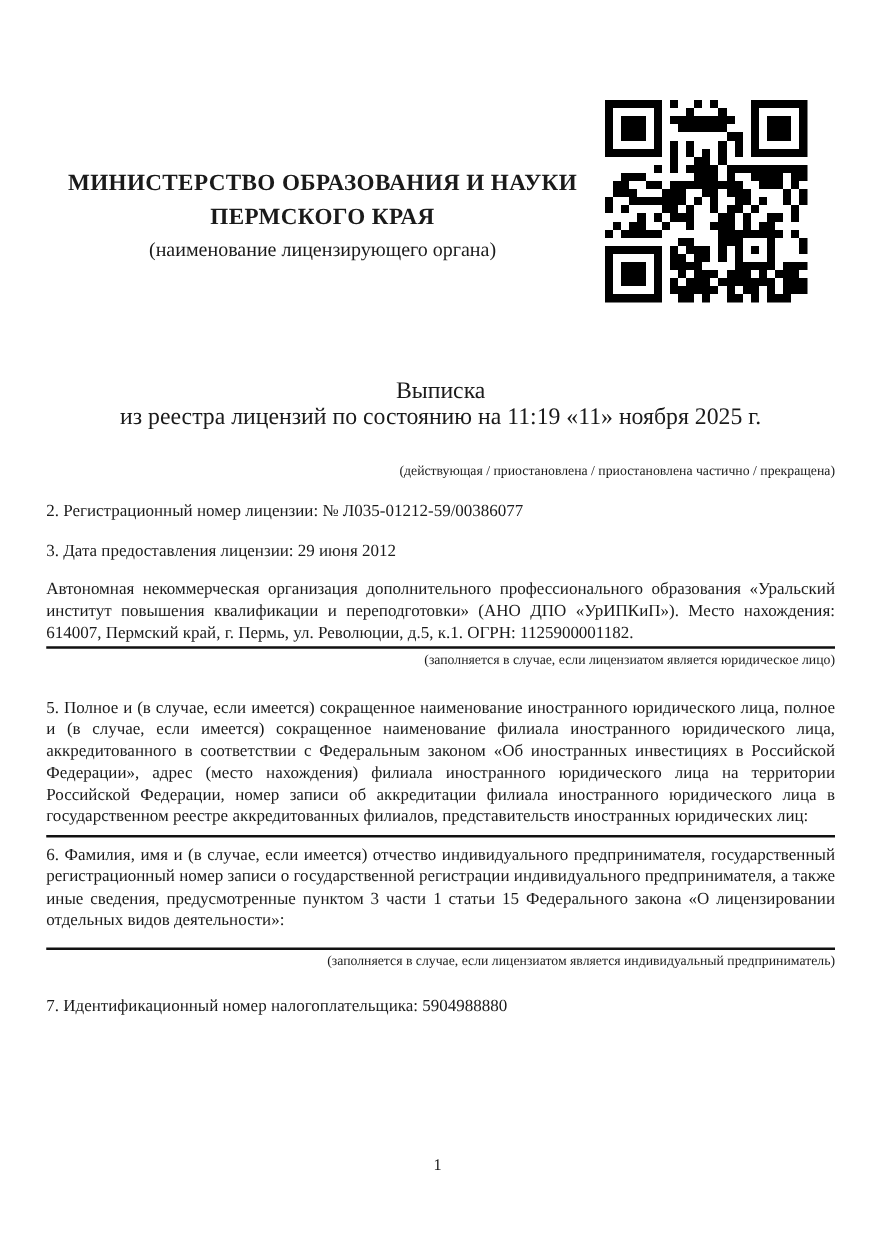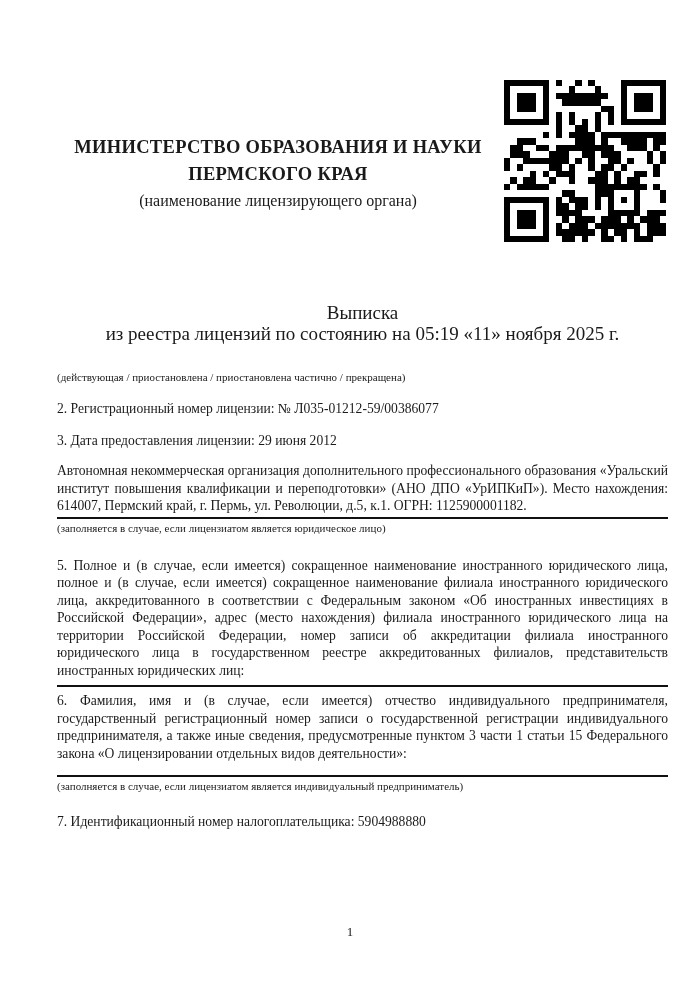--- a/index.html
+++ b/index.html
@@ -1,37 +1,37 @@
 <!DOCTYPE html>
 <html><head>
 <meta charset="utf-8">
 <style>
   html,body{margin:0;padding:0;background:#ffffff}
   .page{
     position:relative;
     width:700px;height:989px;
     background:#ffffff;
     box-sizing:border-box;
-    padding:0 32px 0 57px;
+    padding:0 32px 0 37px;
     font-family:"Liberation Serif",serif;
     color:#1a1a1a;
     overflow:hidden;
   }
   .header{position:relative;height:250px}
   .ministry{position:absolute;left:0;top:134px;width:442px;text-align:center}
   .ministry-line{font-size:18.5px;font-weight:bold;line-height:27px;letter-spacing:.3px;white-space:nowrap}
   .ministry-caption{font-size:16px;margin-top:4px}
   .qr-wrap{position:absolute;left:447px;top:80px;width:162px;height:162px}
   .qr-wrap svg{display:block;width:162px;height:162px;shape-rendering:crispEdges}
 
   .doc-title{margin-top:52px;text-align:center;font-size:19px;line-height:21px}
 
   .para{font-size:13.6px;line-height:17.5px;margin:0}
   .just{text-align:justify}
-  .note{font-size:11px;line-height:14px;text-align:left;margin:2px 0 0 0}
+  .note{font-size:11px;line-height:14px;text-align:right;margin:2px 0 0 0}
   .rule{border:0;border-top:2px solid #111;margin:2px 0 0 0;height:0}
 
   .s1{margin-top:26px}
   .s1 .note{margin-top:4px}
   .s2{margin-top:16px}
   .s3{margin-top:14px}
   .s4{margin-top:13px}
   .s5{margin-top:22px}
   .s6{margin-top:5px}
   .s7{margin-top:20px}
@@ -390,21 +390,21 @@
             <rect x="20" y="24" width="1" height="1"></rect>
             <rect x="21" y="24" width="1" height="1"></rect>
             <rect x="22" y="24" width="1" height="1"></rect>
           </g>
         </svg>
     </div>
   </div>
 
   <div class="doc-title">
     <div>Выписка</div>
-    <div>из реестра лицензий по состоянию на 05:19 «11» ноября 2025 г.</div>
+    <div>из реестра лицензий по состоянию на 11:19 «11» ноября 2025 г.</div>
   </div>
 
   <div class="s1">
     <p class="note">(действующая / приостановлена / приостановлена частично / прекращена)</p>
   </div>
 
   <div class="s2">
     <p class="para">2. Регистрационный номер лицензии: № Л035-01212-59/00386077</p>
   </div>
 

